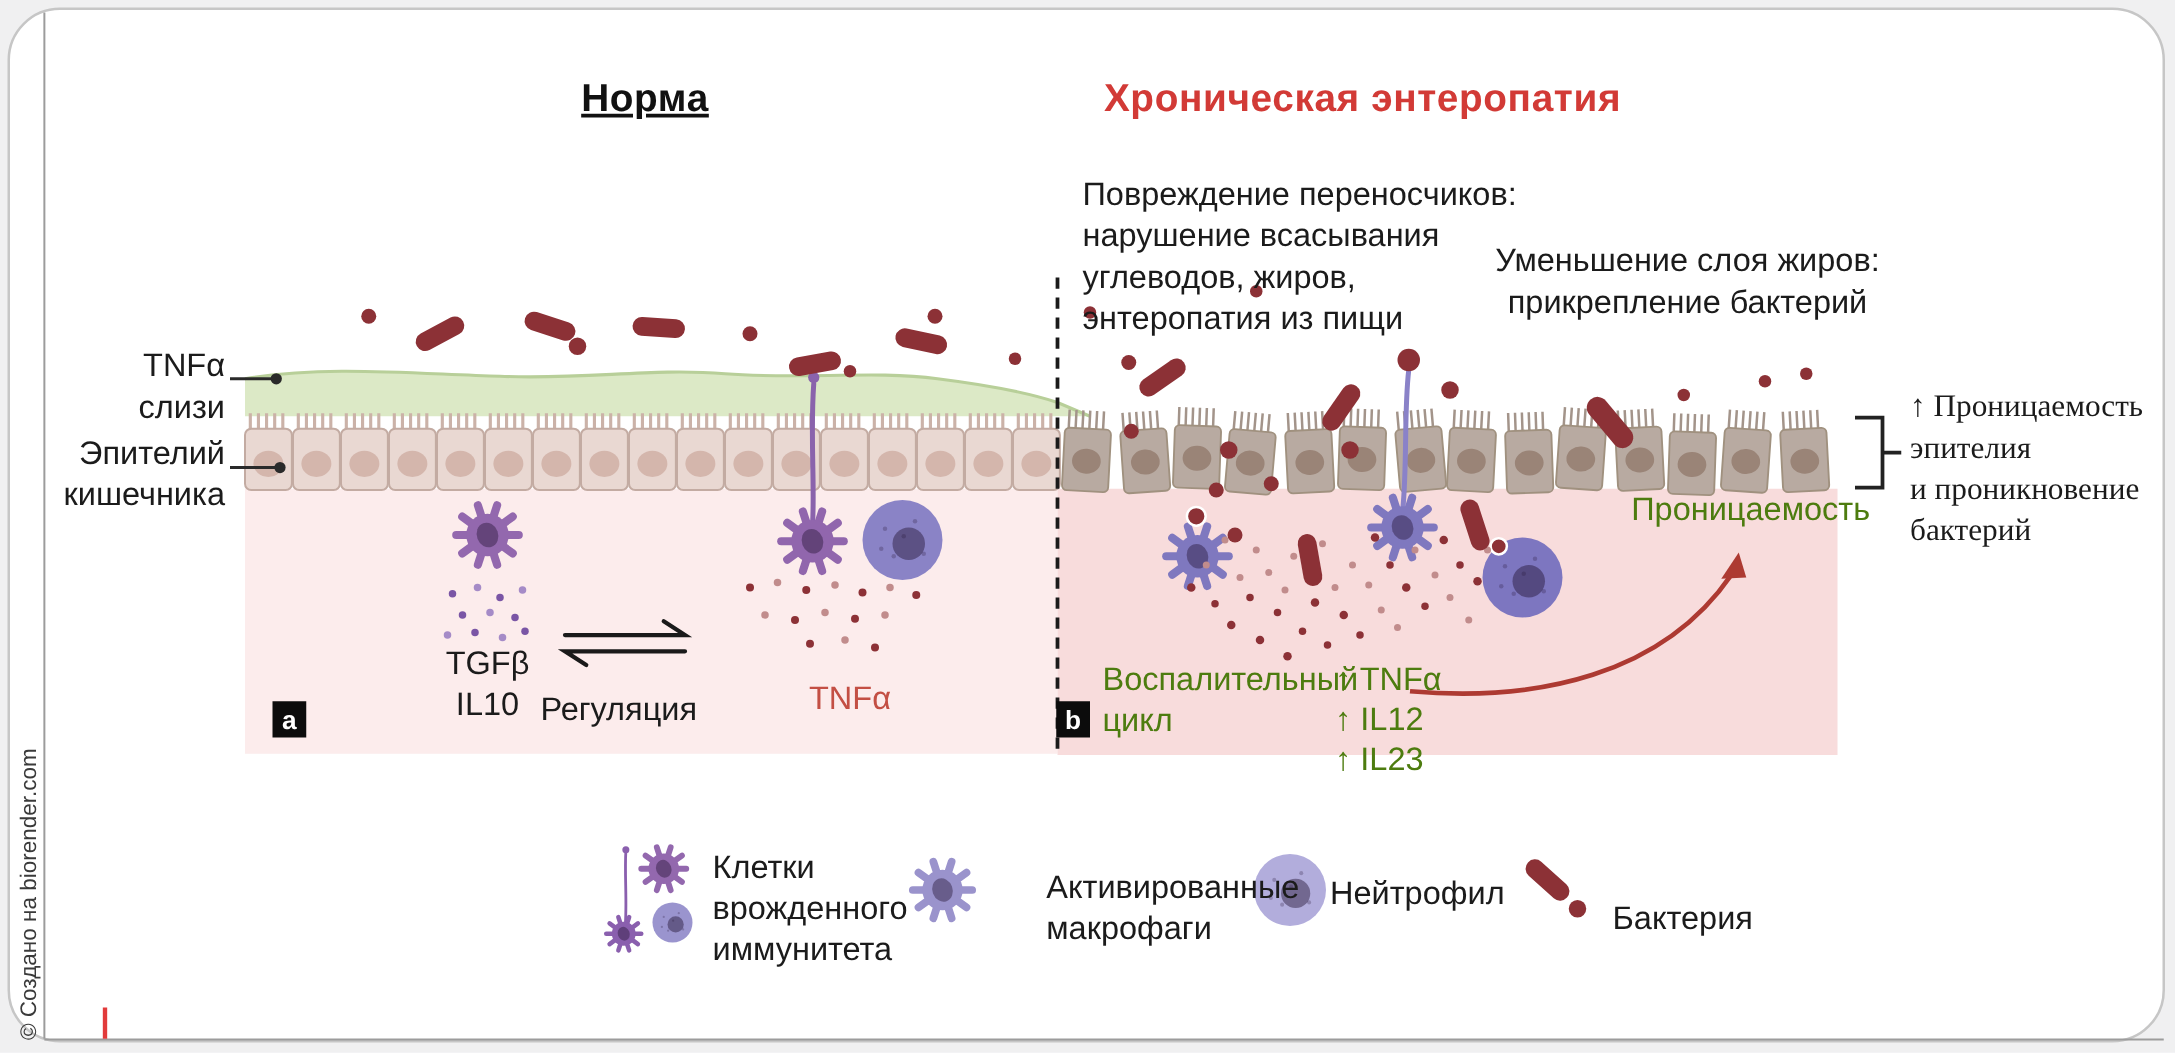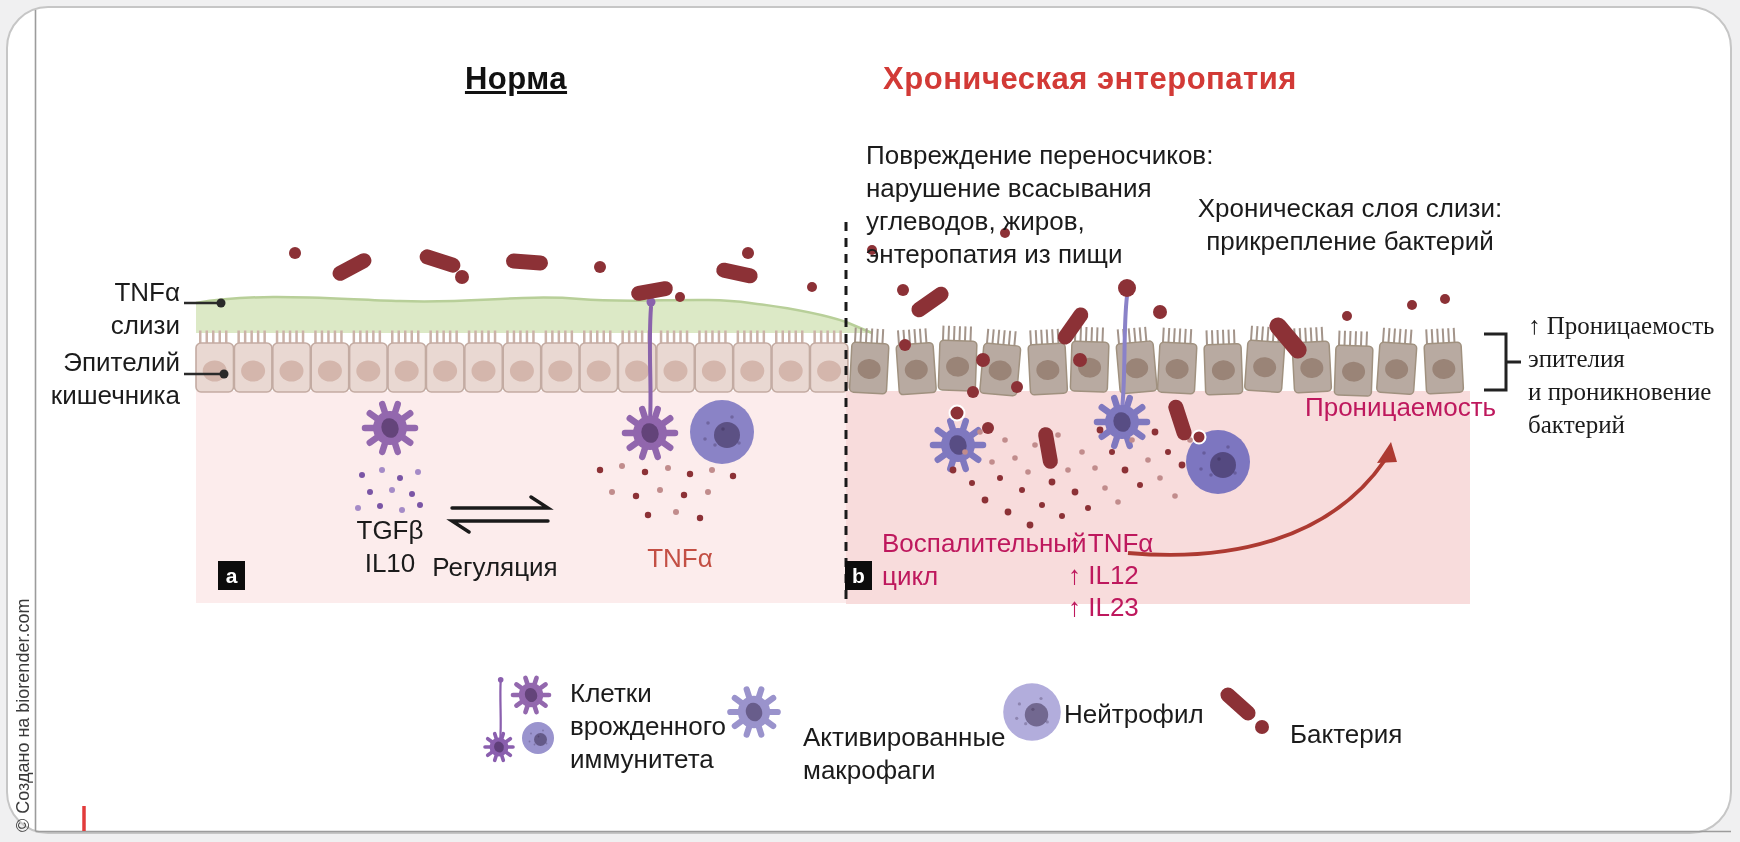--- a/index.html
+++ b/index.html
@@ -2,21 +2,21 @@
 <html><head>
 <meta charset="utf-8">
 <style>
   html,body{margin:0;padding:0;background:#f0f0f1;font-family:"Liberation Sans",sans-serif;}
   #stage{position:relative;width:1740px;height:842px;overflow:hidden;}
   #card{position:absolute;left:6px;top:6px;width:1722px;height:824px;background:#ffffff;
         border:2px solid #c6c6c6;border-radius:42px;}
   #layer{position:absolute;left:0;top:0;width:1740px;height:842px;}
   svg{position:absolute;left:0;top:0;}
   .lbl{position:absolute;font-size:26px;line-height:33px;color:#1b1b1b;white-space:nowrap;}
-  .red{color:#be185d;}
+  .red{color:#4d7c0f;}
   .title{font-size:31px;font-weight:bold;transform:translateX(-50%);letter-spacing:.5px;}
   .ctr{text-align:center;}
   .rgt{text-align:right;}
   .sm{font-size:25px;font-family:Liberation Serif, serif;}
   #credit{position:absolute;left:13px;top:832px;transform:rotate(-90deg);transform-origin:0 0;
           font-size:18px;color:#3a3a3a;white-space:nowrap;}
   .dotA{fill:#8c3136}.dotB{fill:#c18c8c}.dotP{fill:#7a55a5}.dotQ{fill:#a58bc7}
 </style>
 </head>
 <body>
@@ -309,21 +309,21 @@
     <div>кишечника</div>
   </div>
 
   <div class="lbl" style="left:866px;top:139px;">
     <div>Повреждение переносчиков:</div>
     <div>нарушение всасывания</div>
     <div>углеводов, жиров,</div>
     <div>энтеропатия из пищи</div>
   </div>
   <div class="lbl ctr" style="left:1180px;top:192px;width:340px;">
-    <div>Хроническая слоя слизи:</div>
+    <div>Уменьшение слоя жиров:</div>
     <div>прикрепление бактерий</div>
   </div>
 
   <div class="lbl ctr" style="left:340px;top:514px;width:100px;">
     <div>TGFβ</div>
     <div>IL10</div>
   </div>
   <div class="lbl ctr" style="left:420px;top:551px;width:150px;">Регуляция</div>
   <div class="lbl ctr" style="left:630px;top:542px;width:100px;color:#c34f44;">TNFα</div>
 
@@ -342,21 +342,21 @@
     <div>эпителия</div>
     <div>и проникновение</div>
     <div>бактерий</div>
   </div>
 
   <div class="lbl" style="left:570px;top:677px;">
     <div>Клетки</div>
     <div>врожденного</div>
     <div>иммунитета</div>
   </div>
-  <div class="lbl" style="left:803px;top:693px;margin-top:28px;">
+  <div class="lbl" style="left:837px;top:693px;">
     <div>Активированные</div>
     <div>макрофаги</div>
   </div>
   <div class="lbl" style="left:1064px;top:698px;">Нейтрофил</div>
   <div class="lbl" style="left:1290px;top:698px;margin-top:20px;">Бактерия</div>
 
   <div id="credit">© Создано на biorender.com</div>
 
   </div>
 </div>

